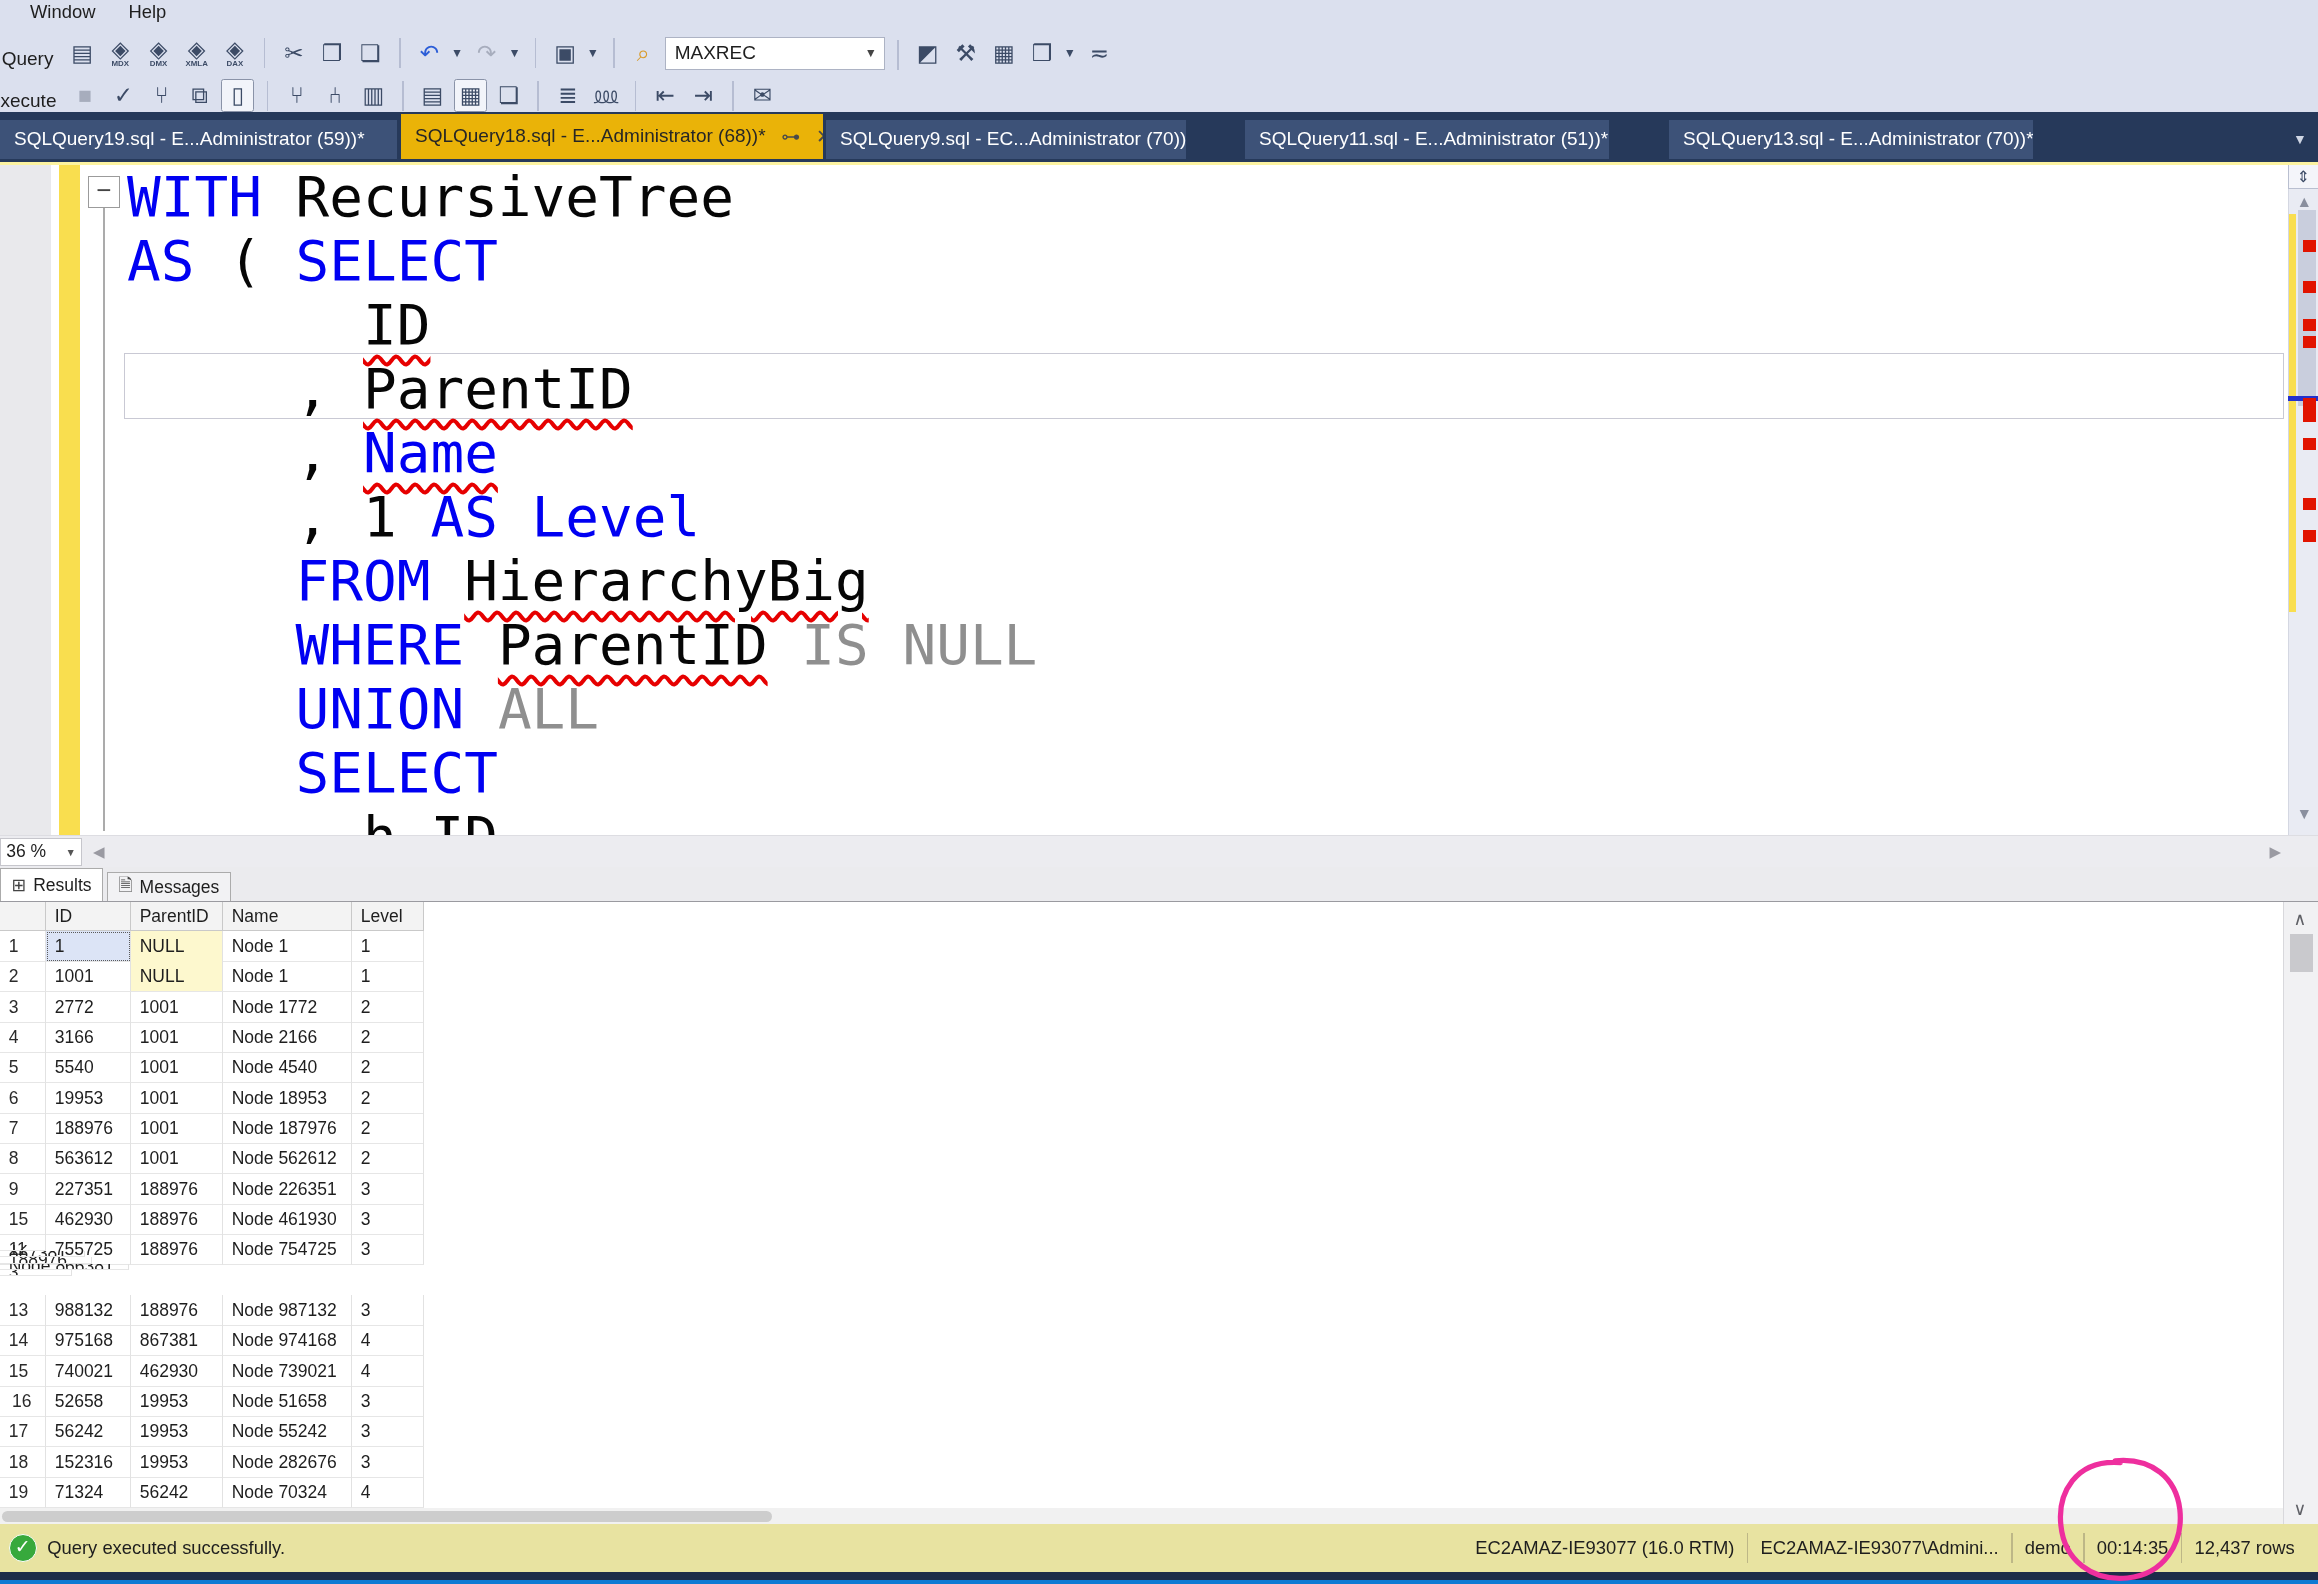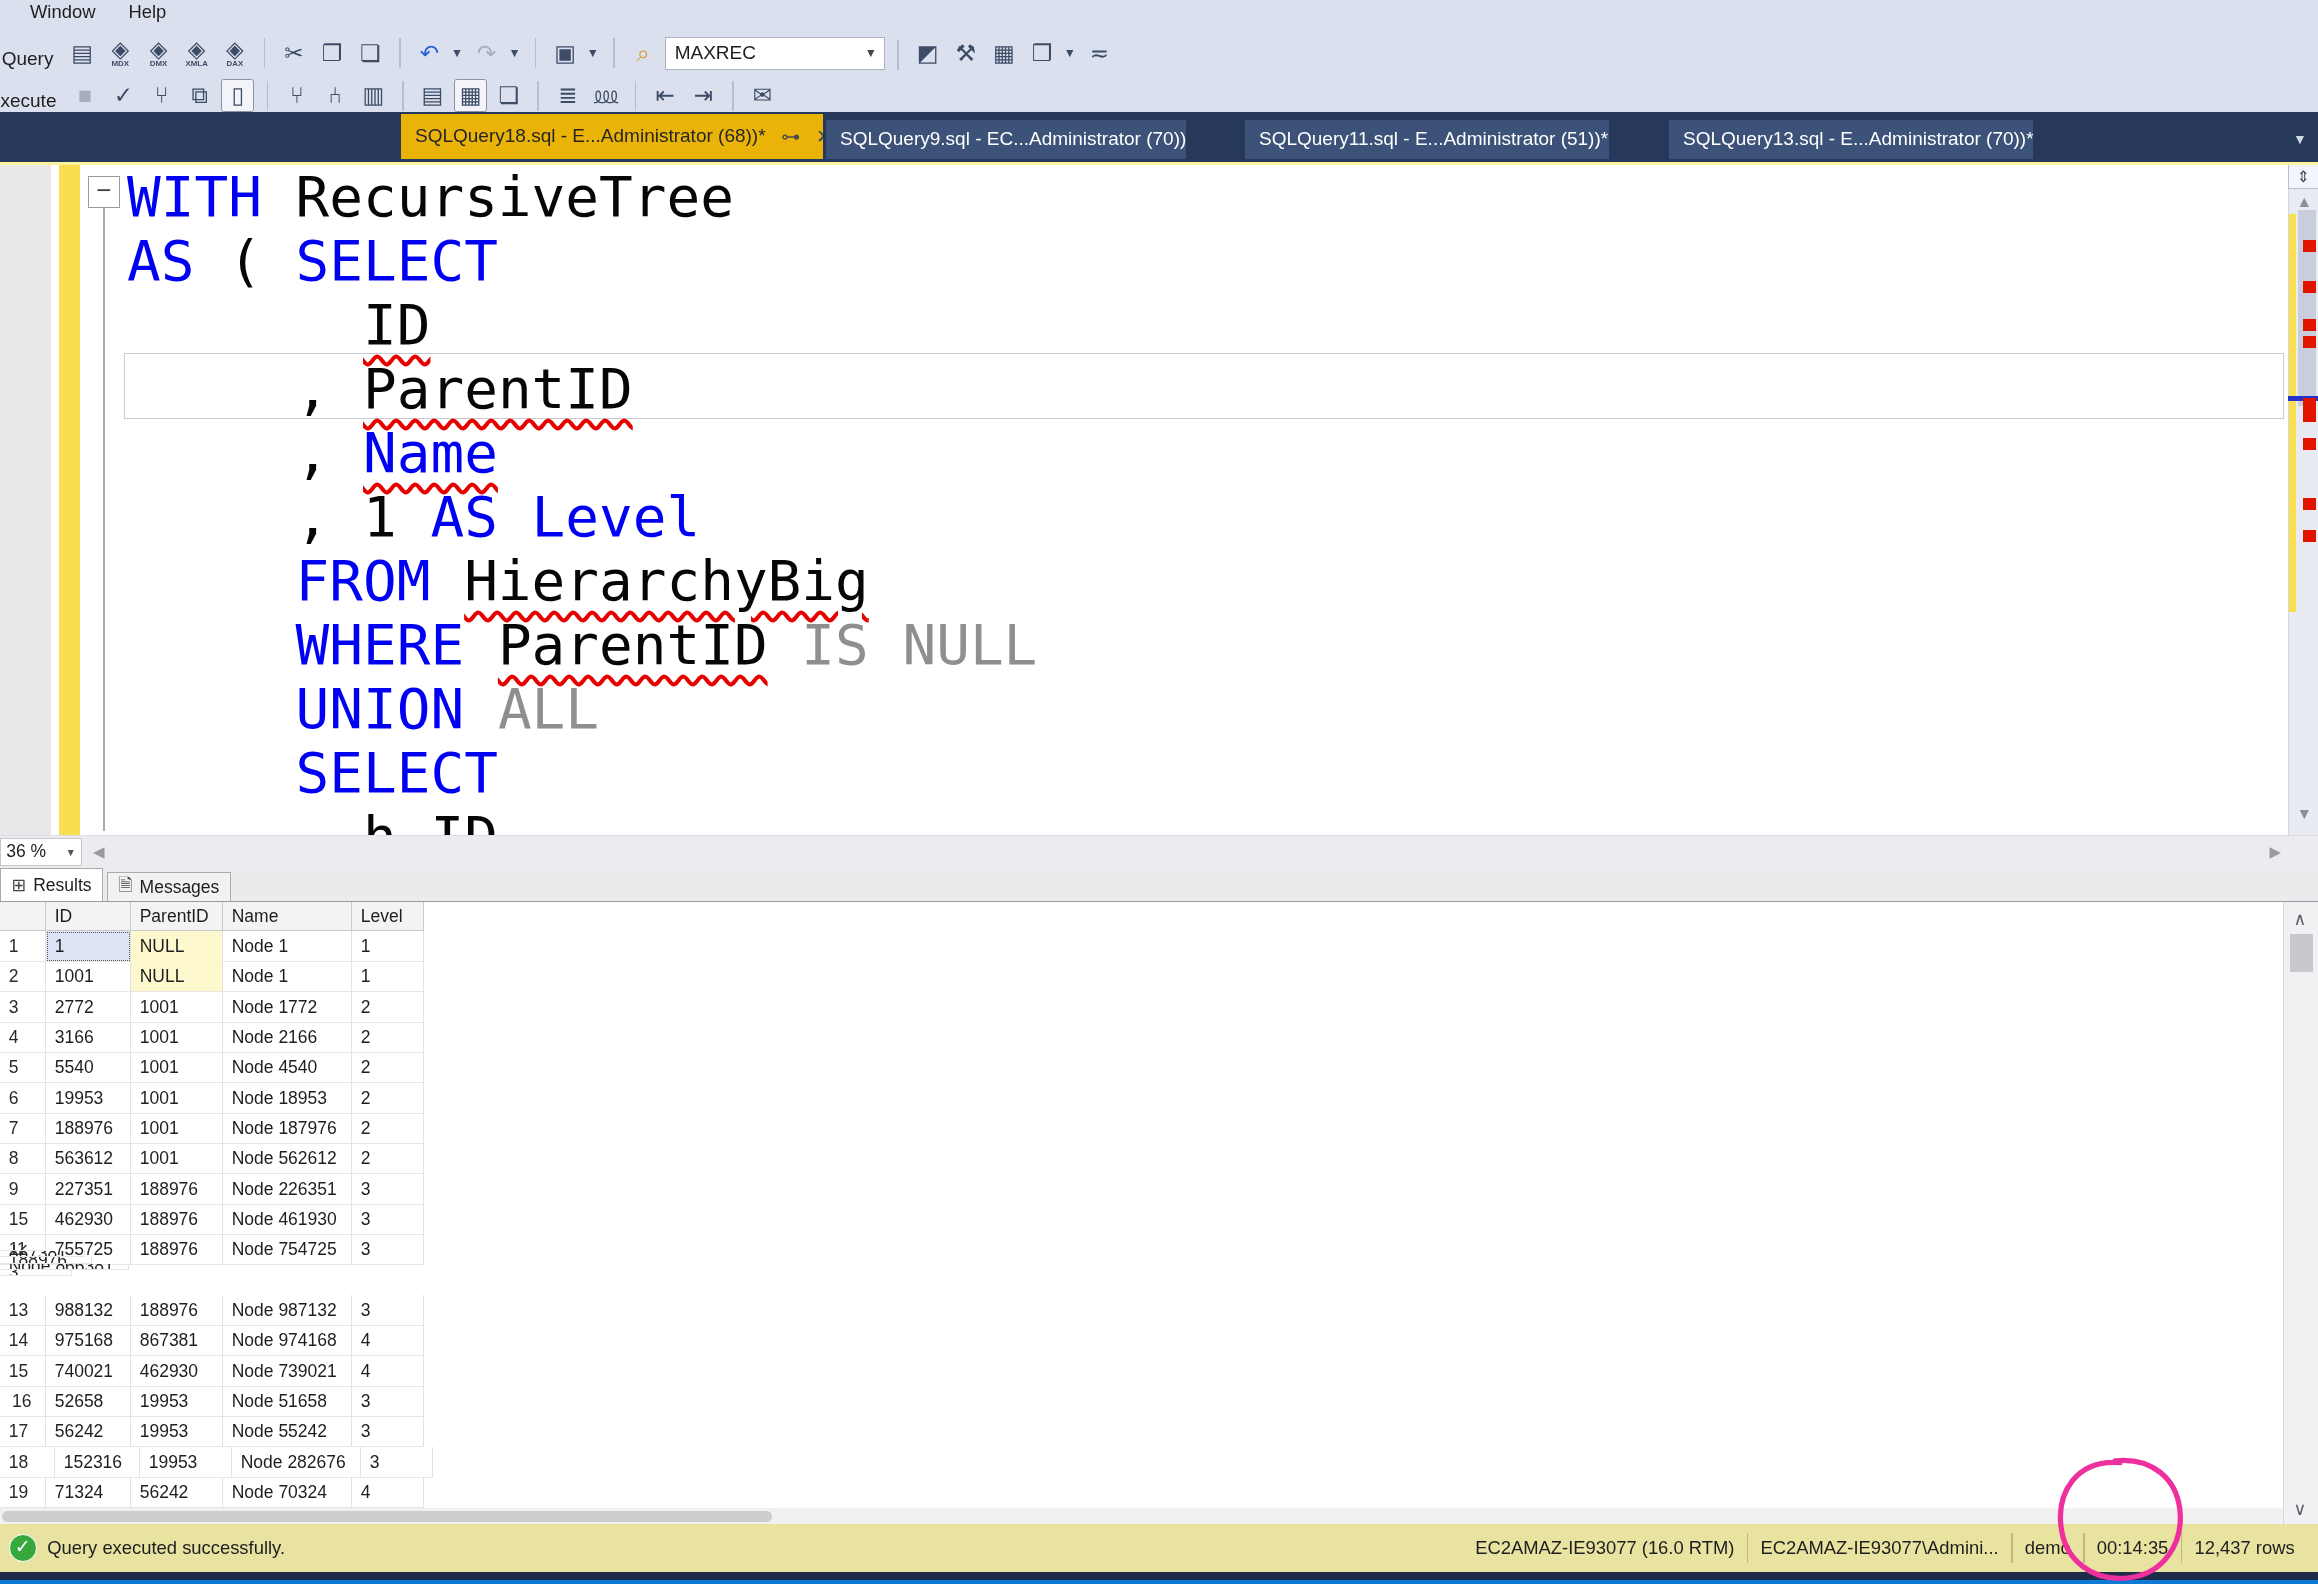--- a/index.html
+++ b/index.html
@@ -167,20 +167,23 @@
         <span class="tb-sep"></span>
         <span class="tb-icon">⇤</span>
         <span class="tb-icon">⇥</span>
         <span class="tb-sep"></span>
         <span class="tb-icon">✉</span>
       </span>
   </div>
 
   <div class="tabbar" id="tabBar">
     <span class="tab-list-caret">▼</span>
+  <div class="doc-tab" style="left: 0px; width: 397px;">
+        <span>SQLQuery19.sql - E...Administrator (59))*</span>
+      </div>
       <div class="doc-tab active" style="left: 401px; width: 422px;">
         <span>SQLQuery18.sql - E...Administrator (68))*</span>
         <span class="pin">⊶</span>
         <span class="close">✕</span>
       </div>
       <div class="doc-tab" style="left: 826px; width: 360px;">
         <span>SQLQuery9.sql - EC...Administrator (70))*</span>
       </div>
       <div class="doc-tab" style="left: 1245px; width: 364px;">
         <span>SQLQuery11.sql - E...Administrator (51))*</span>
@@ -362,21 +365,21 @@
           <div class="g-cell" style="width: 72px;">3</div>
         </div>
         <div class="g-row" style="top: 514px;">
           <div class="g-cell rownum" style="width: 46px;">17</div>
           <div class="g-cell" style="width: 85px;">56242</div>
           <div class="g-cell" style="width: 92px;">19953</div>
           <div class="g-cell" style="width: 129px;">Node 55242</div>
           <div class="g-cell" style="width: 72px;">3</div>
         </div>
         <div class="g-row" style="top: 545px;">
-          <div class="g-cell rownum" style="width: 55px;">18</div>
+          <div class="g-cell rownum" style="width: 46px;">18</div>
           <div class="g-cell" style="width: 85px;">152316</div>
           <div class="g-cell" style="width: 92px;">19953</div>
           <div class="g-cell" style="width: 129px;">Node 282676</div>
           <div class="g-cell" style="width: 72px;">3</div>
         </div>
         <div class="g-row" style="top: 575px;">
           <div class="g-cell rownum" style="width: 46px;">19</div>
           <div class="g-cell" style="width: 85px;">71324</div>
           <div class="g-cell" style="width: 92px;">56242</div>
           <div class="g-cell" style="width: 129px;">Node 70324</div>

